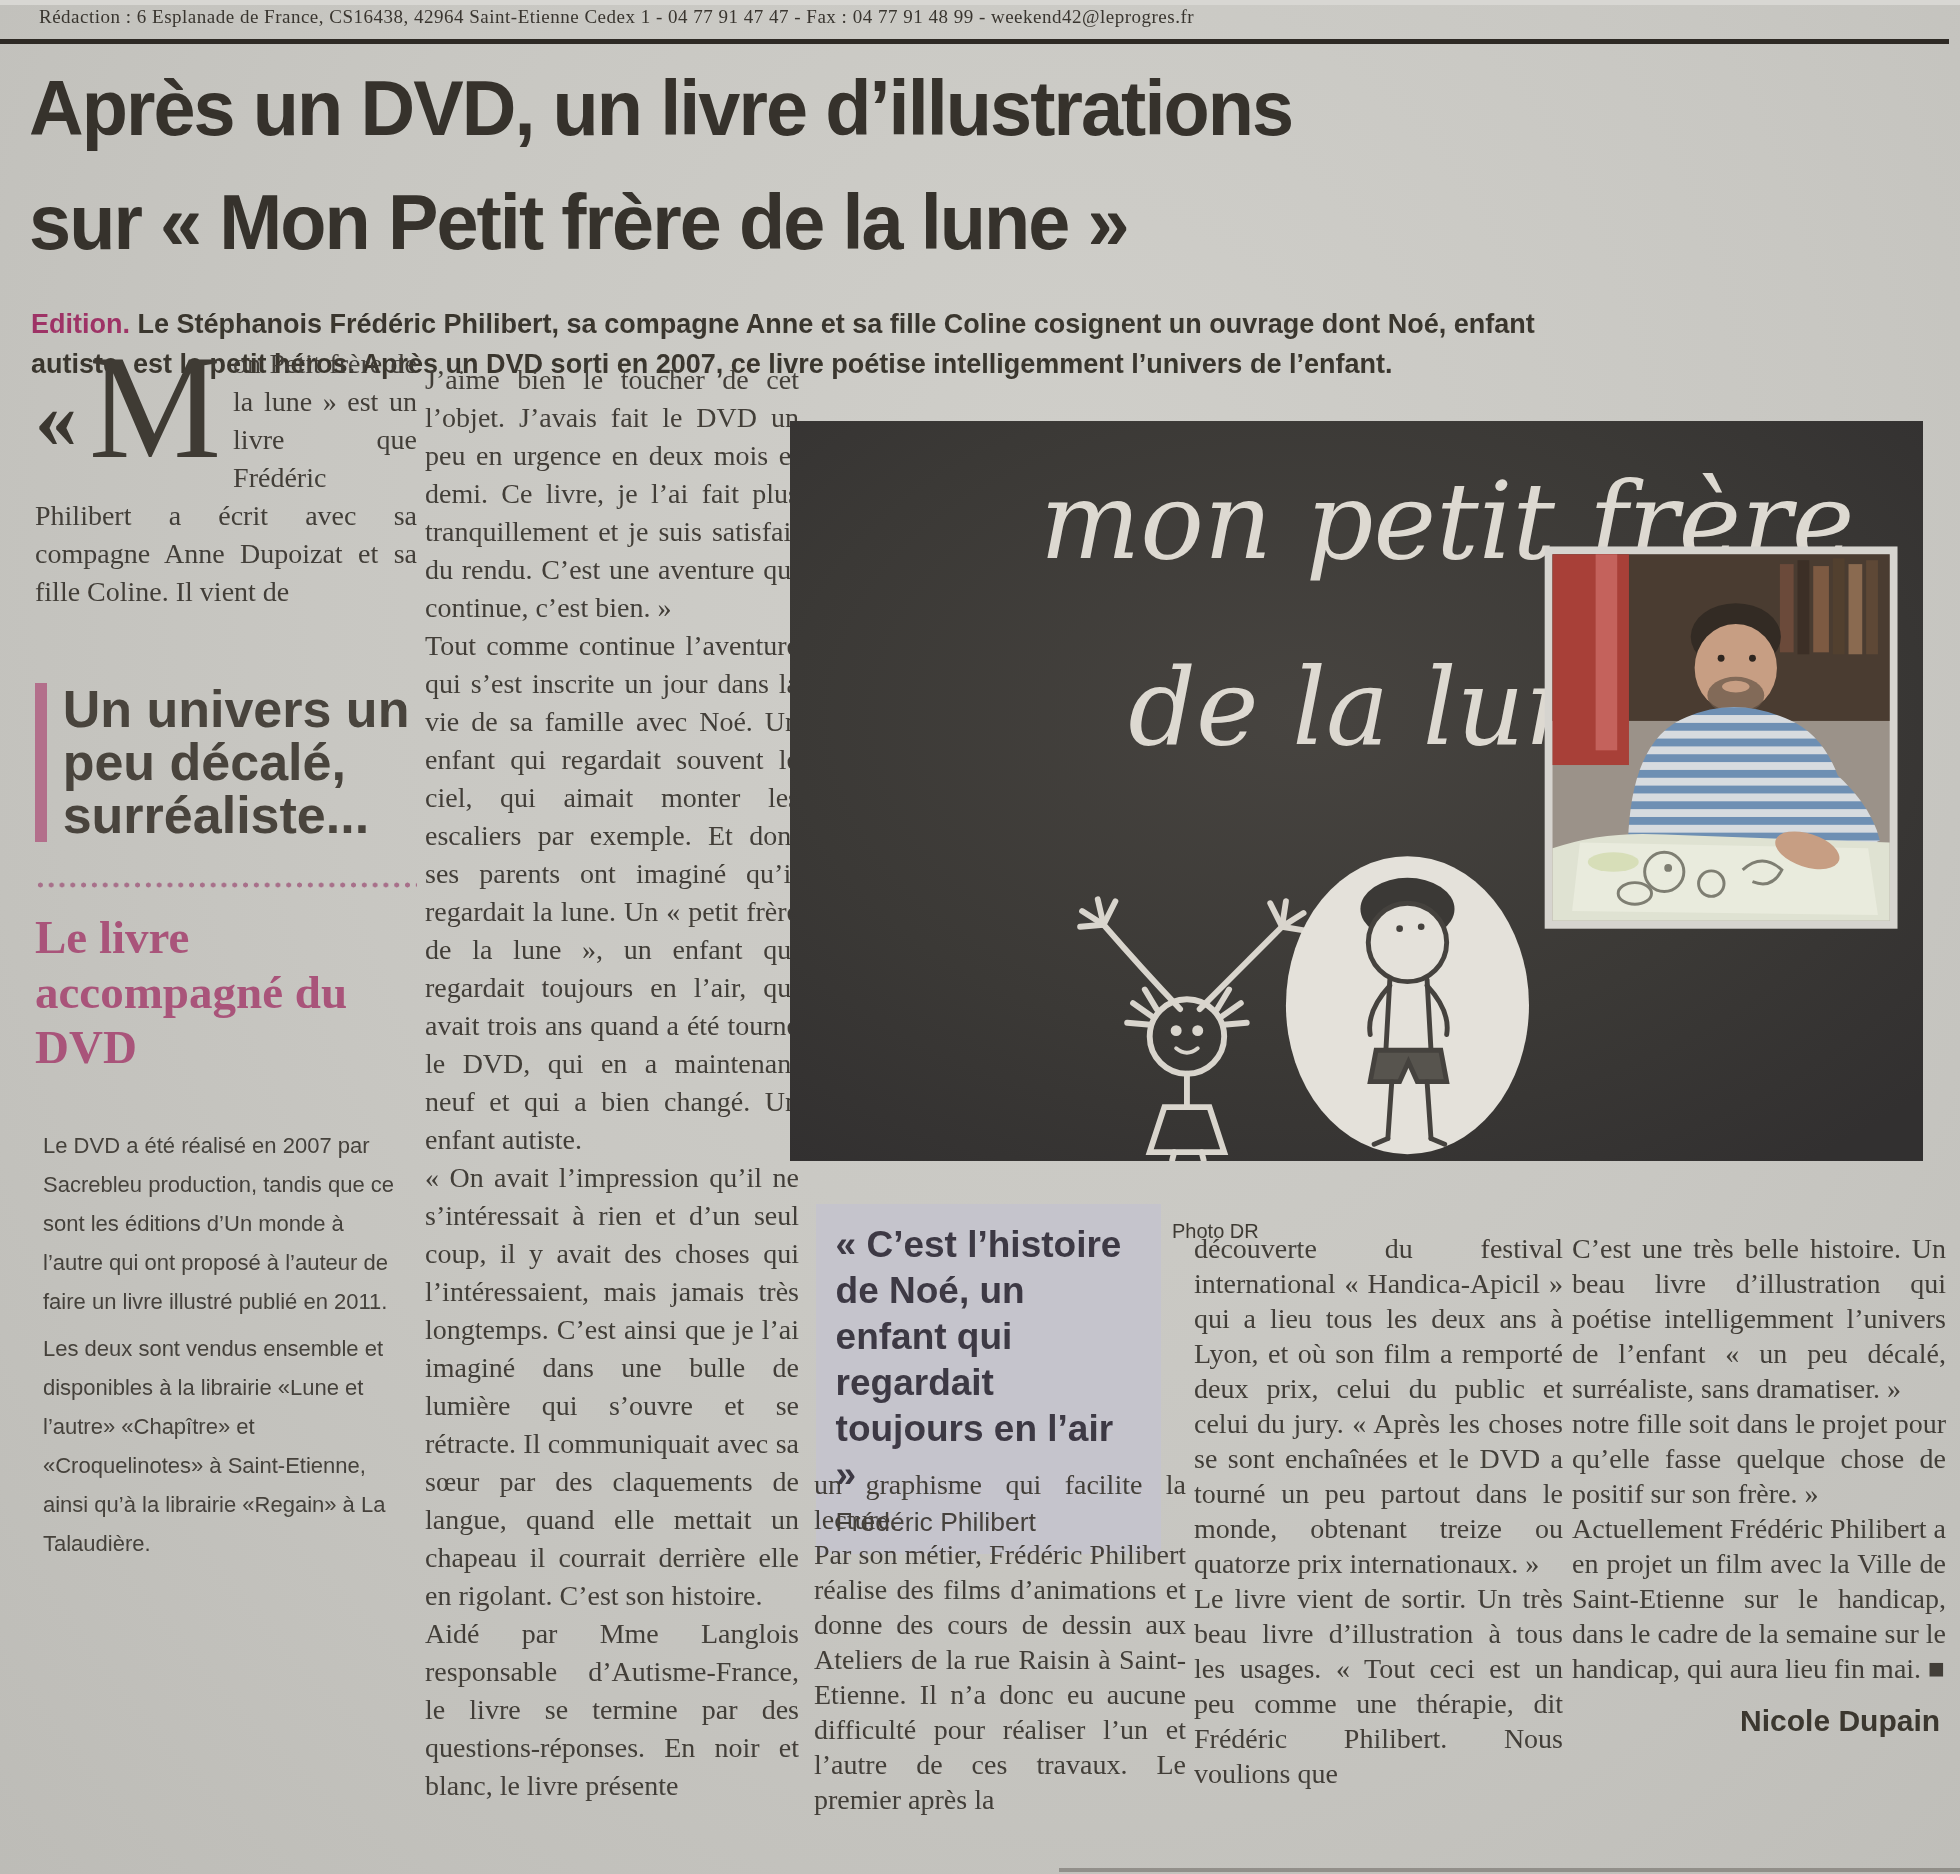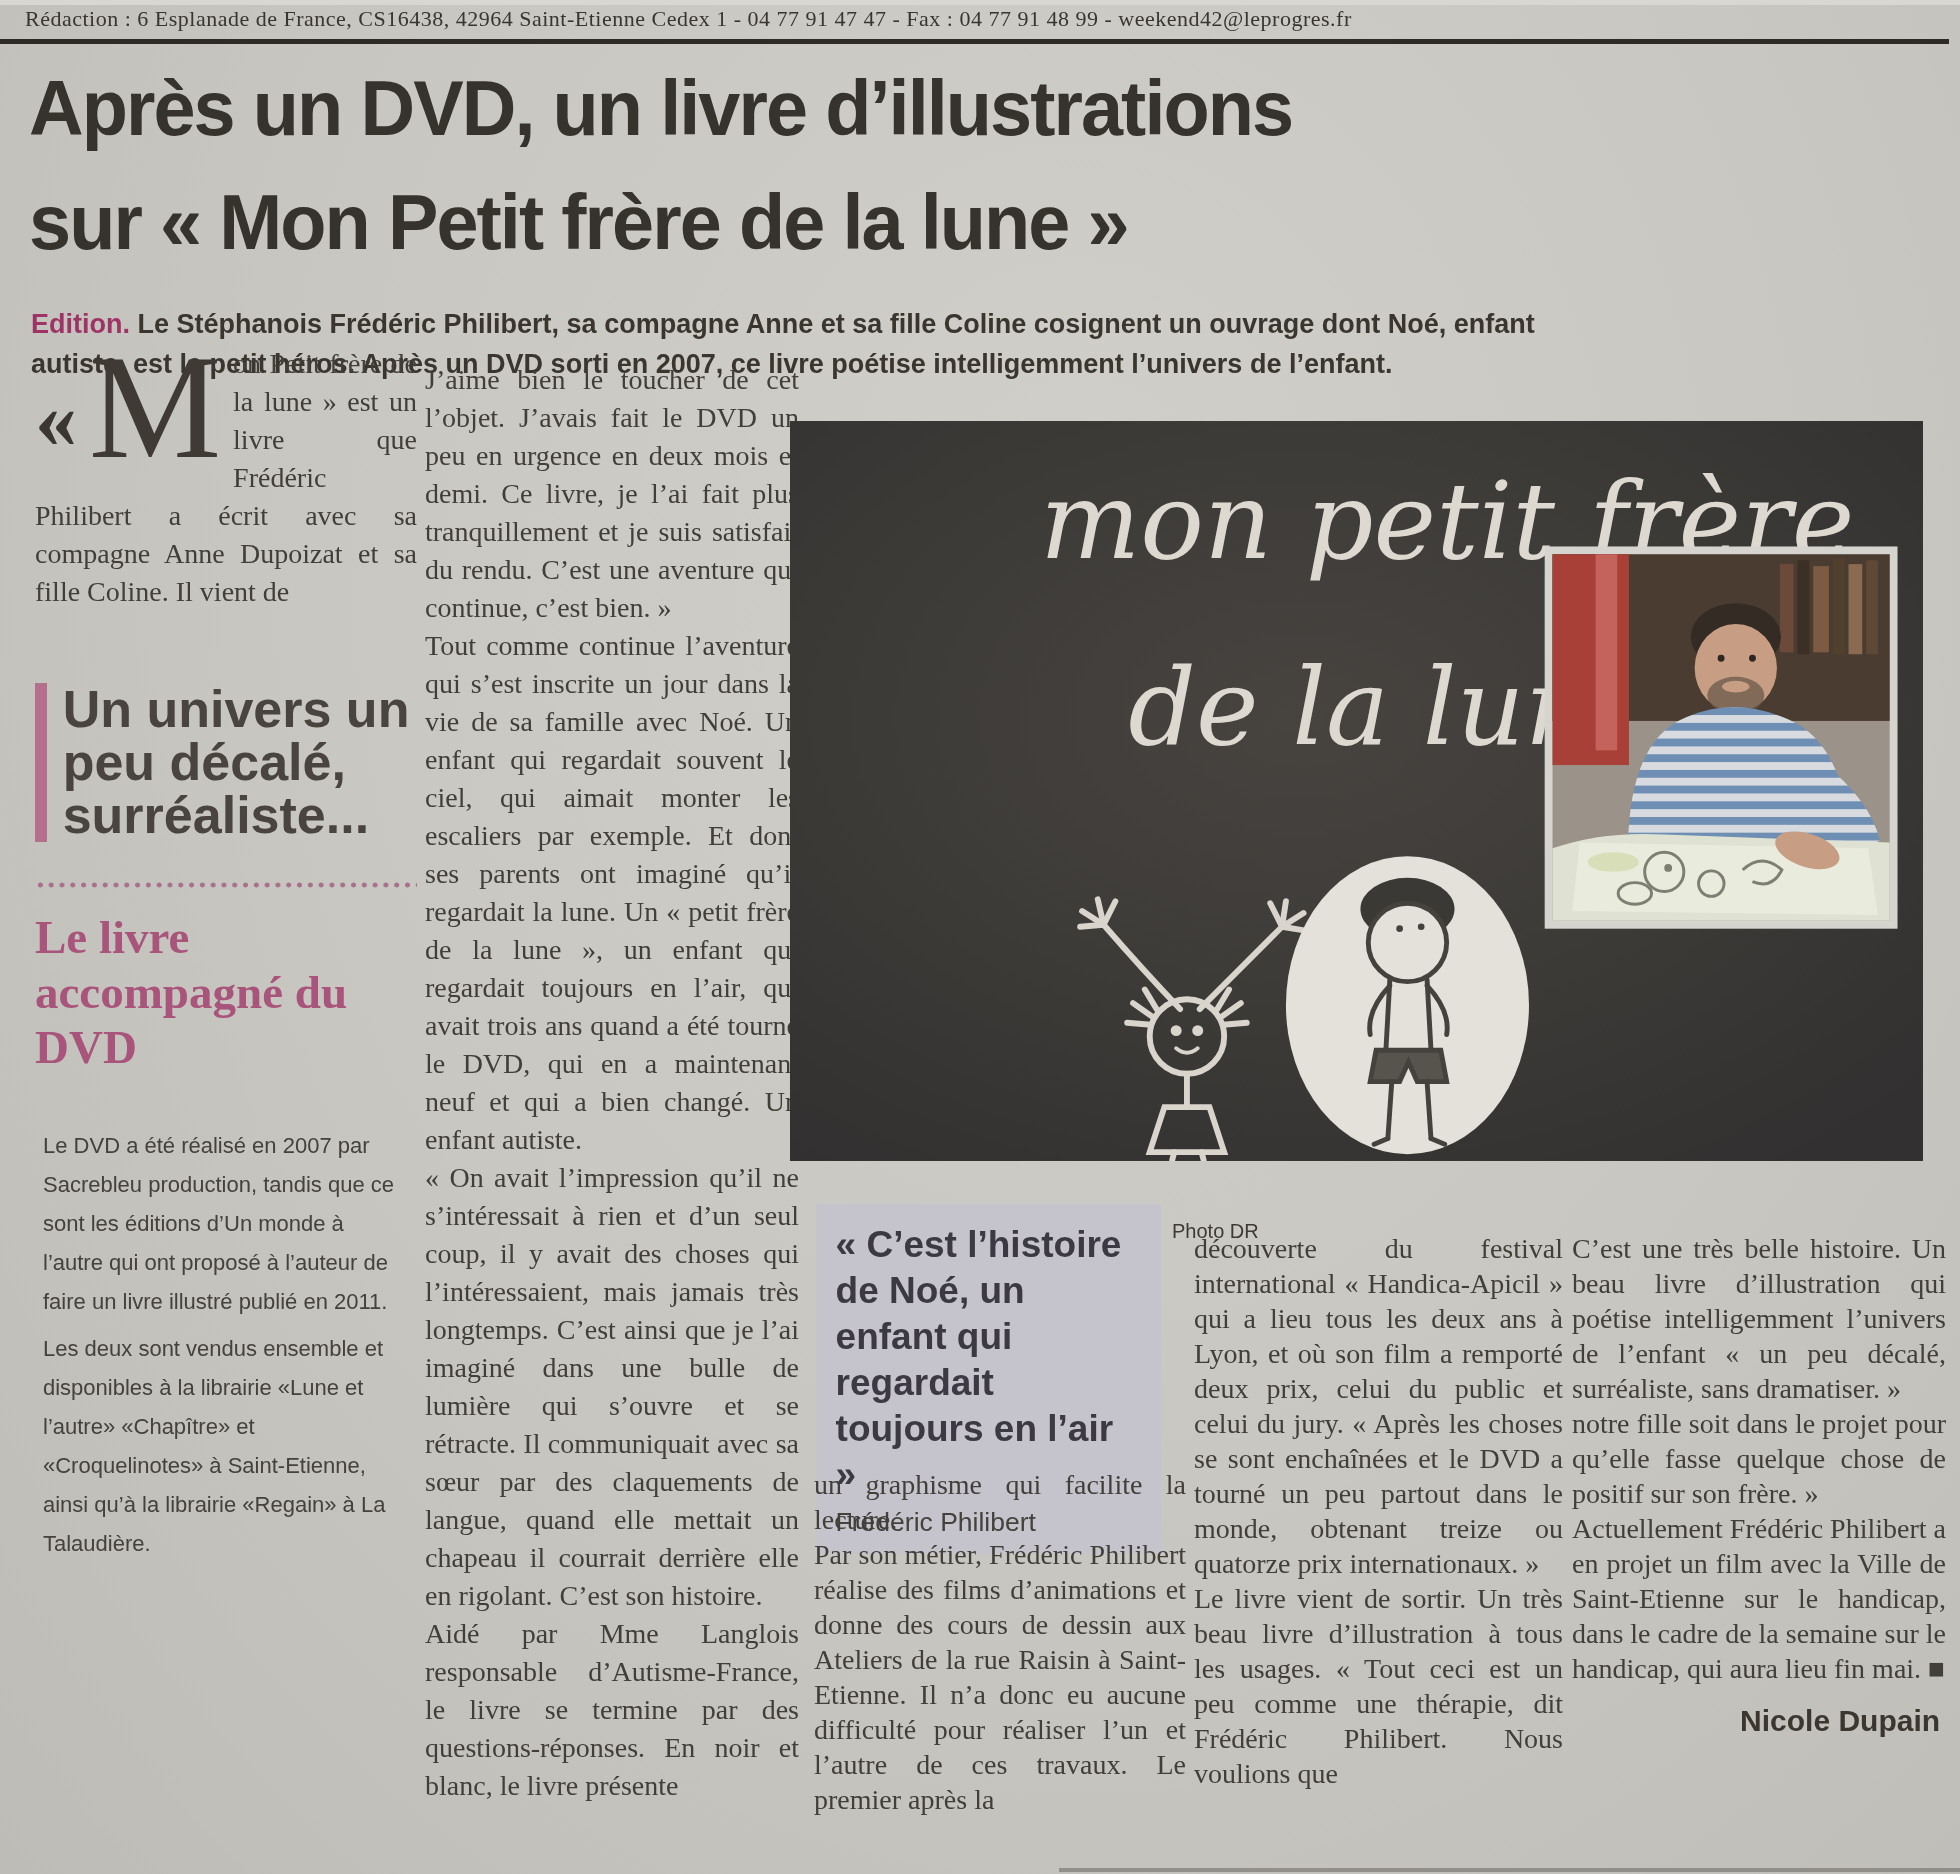--- a/index.html
+++ b/index.html
@@ -1,21 +1,21 @@
 <!DOCTYPE html>
 <html lang="fr"><head>
 <meta charset="utf-8">
 <style>
   html,body{margin:0;padding:0;}
   body{width:1960px;height:1874px;overflow:hidden;background:#b8b7b3;}
   .page{position:relative;width:1960px;height:1874px;overflow:hidden;
         background:radial-gradient(ellipse at 55% 30%, #d0cfca 0%, #c8c7c2 50%, #bdbcb7 100%);
         font-family:"Liberation Sans", sans-serif;}
-  .masthead{position:absolute;left:25px;top:5.9px;width:1666px;
-        font-family:"Liberation Serif", serif;font-size:22px;color:#39352f;letter-spacing:0.5px;}
+  .masthead{position:absolute;left:39px;top:5.9px;width:1666px;
+        font-family:"Liberation Serif", serif;font-size:19px;color:#39352f;letter-spacing:0.5px;}
   .top-rule{position:absolute;left:0;top:39px;width:1949px;height:4.9px;background:#2e2a25;}
   .headline{position:absolute;left:29px;top:51px;width:1921px;
         font-weight:700;font-size:78px;line-height:114px;letter-spacing:-2px;color:#36322c;
         transform:scaleX(.97);transform-origin:left top;}
   .standfirst{position:absolute;left:31px;top:304px;width:1539px;
         font-weight:700;font-size:27px;line-height:40px;color:#3a362e;}
   .edition{color:#9e3366;}
   .col{position:absolute;top:345px;}
   .col1{left:35px;width:382px;}
   .col2{left:425px;width:374px;margin-top:16px;}

